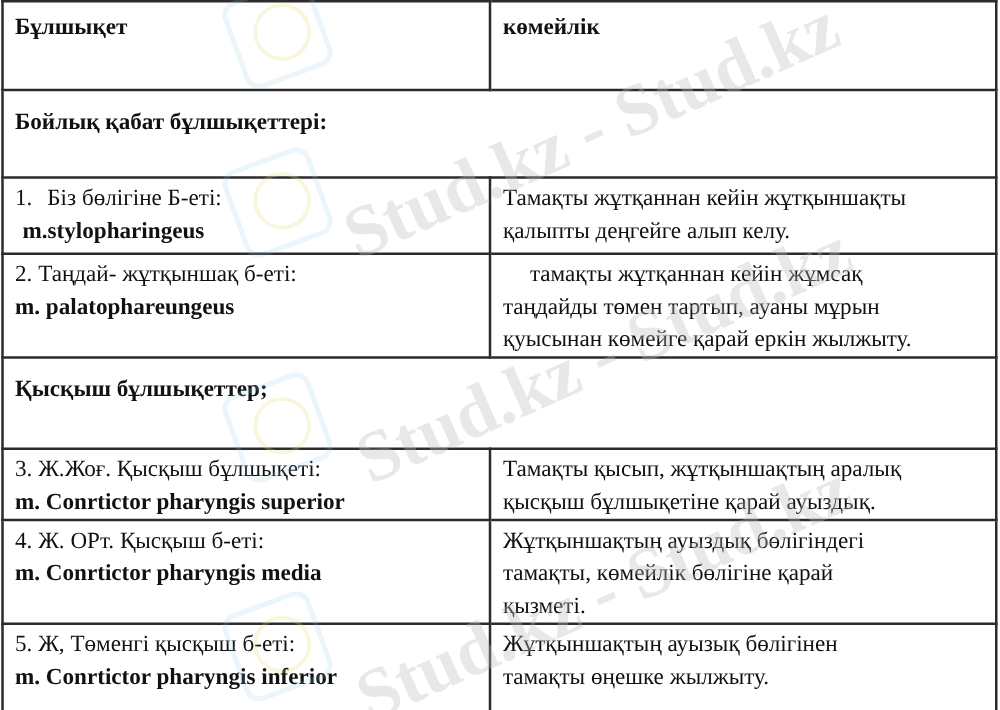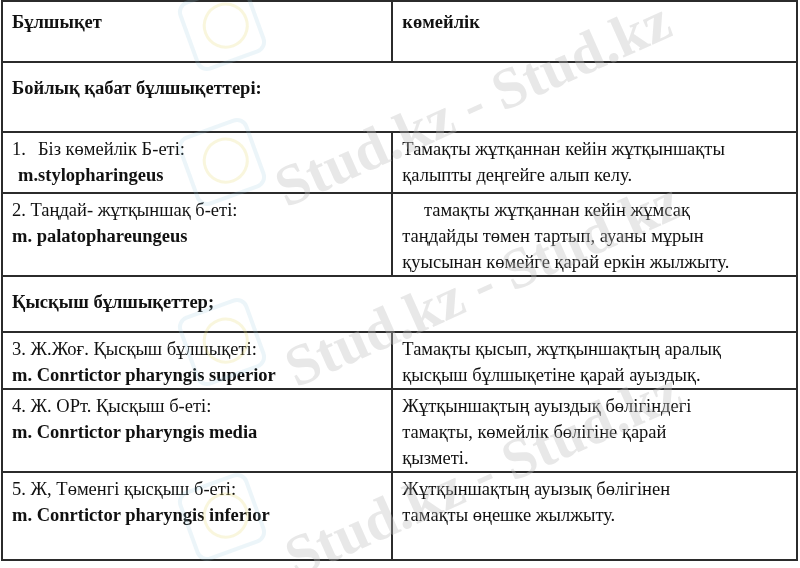--- a/index.html
+++ b/index.html
@@ -68,59 +68,59 @@
     .line { display: block; }
     .sec { font-weight: bold; padding-top: 12px !important; }
     .indent-num { padding-right: 12px; }
   </style>
 </head>
 <body>
 
 <table class="doc-table">
   <tbody>
 
-    <tr style="height:61px;">
+    <tr style="height:71px;">
       <td class="col-left hdr">
         <span>Бұлшықет</span>
       </td>
       <td class="col-right hdr">
         <span>көмейлік</span>
       </td>
     </tr>
 
     <tr style="height:70px;">
       <td colspan="2" class="sec green">
         <span>Бойлық қабат бұлшықеттері:</span>
       </td>
     </tr>
 
     <tr style="height:61px;">
       <td class="col-left green">
-        <span class="line"><span class="indent-num">1.</span><span>Біз көмейлік Б-еті:</span></span>
+        <span class="line"><span class="indent-num">1.</span><span>Біз бөлігіне Б-еті:</span></span>
         <span class="line bold" style="padding-left:6px;">m.stylopharingeus</span>
       </td>
       <td class="col-right">
         <span class="line">Тамақты жұтқаннан кейін жұтқыншақты</span>
         <span class="line">қалыпты деңгейге алып келу.</span>
       </td>
     </tr>
 
     <tr style="height:79px;">
       <td class="col-left green">
         <span class="line"><span>2.</span> <span>Таңдай- жұтқыншақ б-еті:</span></span>
         <span class="line bold">m. palatophareungeus</span>
       </td>
       <td class="col-right">
         <span class="line" style="white-space:pre;margin-left:17px;"> тамақты жұтқаннан кейін жұмсақ</span>
         <span class="line">таңдайды төмен тартып, ауаны мұрын</span>
         <span class="line">қуысынан көмейге қарай еркін жылжыту.</span>
       </td>
     </tr>
 
-    <tr style="height:56px;">
+    <tr style="height:73px;">
       <td colspan="2" class="sec red">
         <span>Қысқыш бұлшықеттер;</span>
       </td>
     </tr>
 
     <tr style="height:44px;">
       <td class="col-left red">
         <span class="line"><span>3.</span> <span>Ж.Жоғ. Қысқыш бұлшықеті:</span></span>
         <span class="line bold">m. Conrtictor pharyngis superior</span>
       </td>

